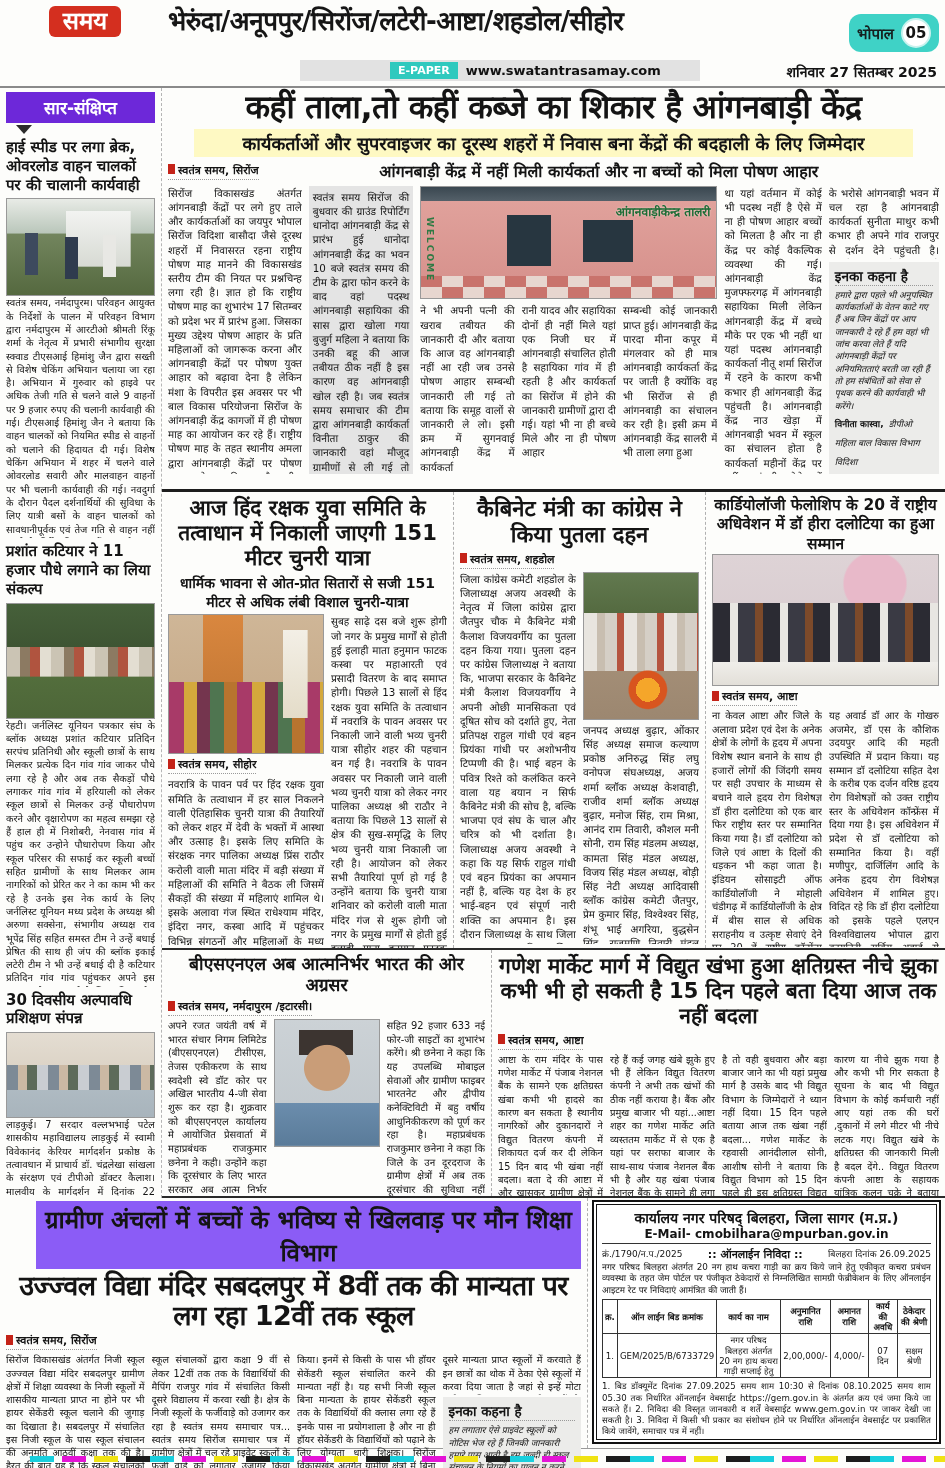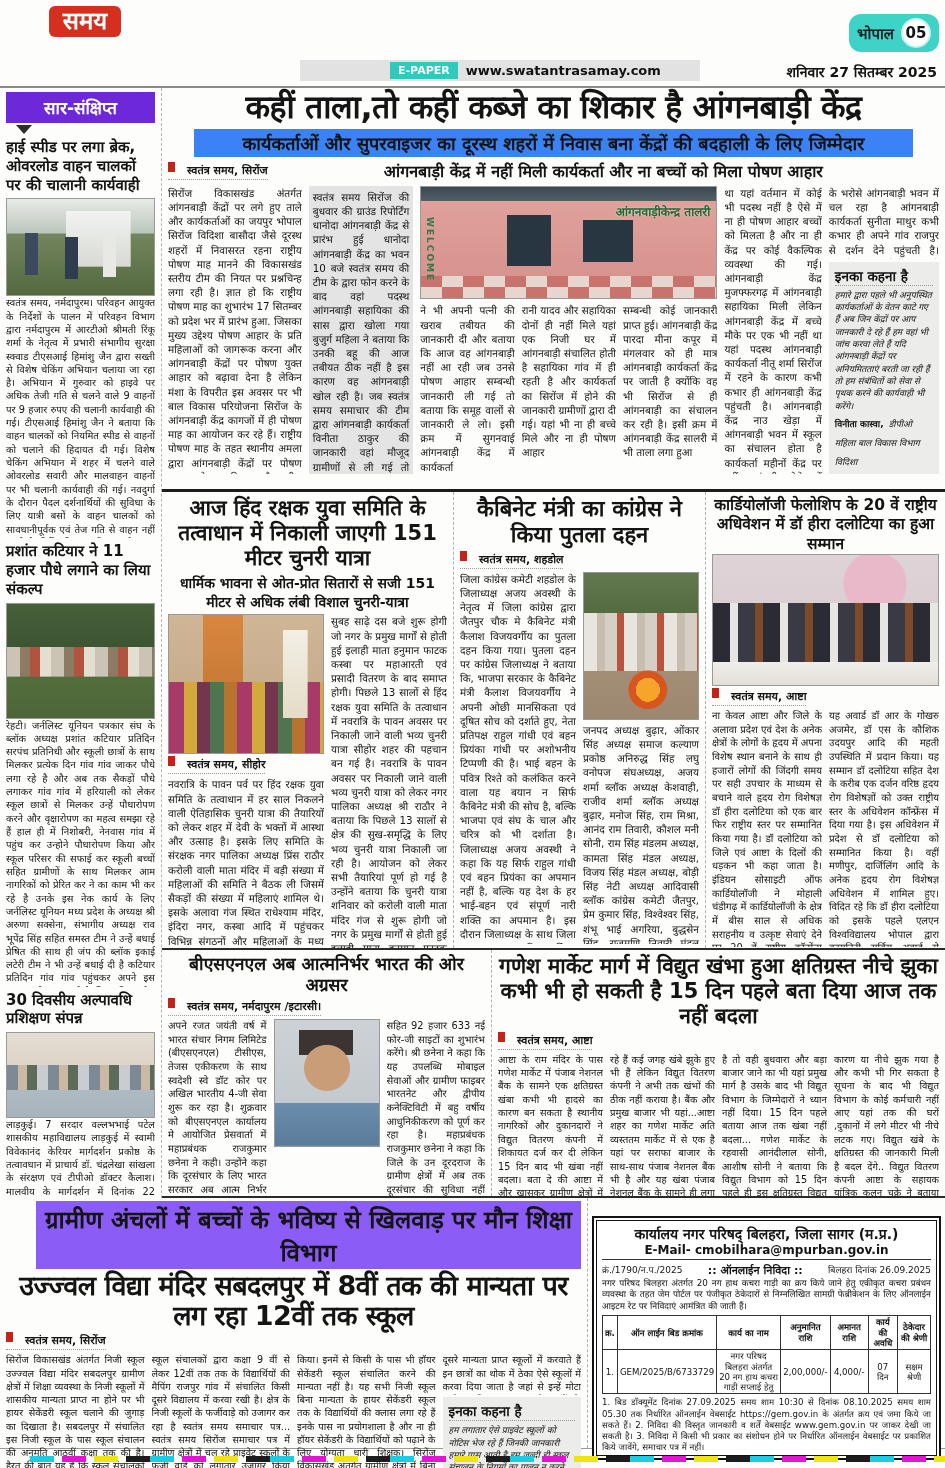--- a/index.html
+++ b/index.html
@@ -79,34 +79,34 @@
       radial-gradient(circle at 72% 22%, #e8b9c9 0 16%, rgba(0,0,0,0) 17%),
       linear-gradient(#ded3d6,#d5c8cc); }
   .ph-portrait { height:128px;
     background:
       linear-gradient(#6b8dad,#5a7b99) 0 100%/100% 34% no-repeat,
       radial-gradient(circle at 50% 38%, #c99d78 0 24%, rgba(0,0,0,0) 25%),
       linear-gradient(#3c3430,#3c3430) 50% 10%/52% 20% no-repeat,
       linear-gradient(#ccd2d6,#bfc6cb); }
 
   
-  .byline { display:flex; gap:12px; font-weight:800; font-size:11px; padding:2px 0; border-bottom:1px dotted #9a9a9a; margin-bottom:3px; width:fit-content; }
+  .byline { display:flex; align-items:center; gap:3px; font-weight:800; font-size:11px; padding:2px 0; border-bottom:1px dotted #9a9a9a; margin-bottom:3px; width:fit-content; }
   .byline-sq { width:7px; height:10px; background:#c42318; display:inline-block; }
   .coltext { font-size:10.3px; line-height:1.38; text-align:justify; overflow:hidden; }
   .quotebox { background:#ececea; padding:5px 6px; }
   .quotebox .qb-title { font-weight:800; font-size:13.5px; border-bottom:1px dotted #999; margin-bottom:3px; }
   .quotebox .qb-text { font-style:italic; font-size:8.8px; line-height:1.4; }
   .quotebox .qb-author { font-weight:800; font-size:9px; margin-top:3px; display:inline; }
   .quotebox .qb-role { font-style:italic; font-size:8.8px; display:inline; }
   .vdash { border-right:1px dashed #b0b0b0; }
 
   
   .lead { height:404px; padding:2px 6px 0 6px; border-bottom:3px solid #1d1d1d; }
   .lead h1 { font-size:32px; font-weight:800; text-align:center; line-height:1.12; letter-spacing:-0.5px; }
-  .lead .subhead { background:#3b82f6; font-size:18px; font-weight:800; text-align:center; margin:3px 26px; padding:2px 4px; }
+  .lead .subhead { background:#fef9c3; font-size:18px; font-weight:800; text-align:center; margin:3px 26px; padding:2px 4px; }
   .crossrow { display:flex; align-items:center; margin-top:2px; }
   .crossrow .crosshead { flex:1; text-align:center; font-weight:800; font-size:16px; }
   .leadcols { display:flex; gap:7px; height:288px; margin-top:3px; }
   .lc-a { width:136px; } .lc-b { width:106px; background:#e4e4e4; padding:4px; }
   .lc-mid { width:302px; display:flex; flex-direction:column; }
   .midrow { display:flex; gap:7px; flex:1; margin-top:4px; }
   .midrow .coltext { flex:1; }
   .lc-f { width:99px; } .lc-g { width:112px; display:flex; flex-direction:column; }
   .lc-g .coltext { height:84px; margin-bottom:3px; }
 
@@ -145,21 +145,21 @@
   
   .bottom { display:flex; height:250px; }
   .school { width:588px; padding:3px 6px; }
   .school .kicker { background:#8b5cf6; font-size:24px; font-weight:800; text-align:center; margin:0 0 2px 30px; padding:1px 4px; }
   .school h2 { font-size:27px; font-weight:800; text-align:center; line-height:1.1; letter-spacing:-0.5px; }
   .school-cols { display:flex; gap:7px; height:168px; margin-top:2px; }
   .school-cols .coltext { flex:1; font-size:9.6px; }
   .school-col4 { flex:1; display:flex; flex-direction:column; }
   .school-col4 .coltext { height:42px; flex:none; margin-bottom:2px; }
 
-  .tender { width:357px; padding:18px 4px; }
+  .tender { width:357px; padding:2px 4px; }
   .tender-box { border:2px solid #111; box-shadow:0 0 0 2px #fff inset, 0 0 0 3px #111 inset; height:244px; padding:6px 8px; overflow:hidden; background:#fff; }
   .t-office { font-weight:800; font-size:14px; text-align:center; }
   .t-email { font-weight:800; font-size:12px; text-align:center; border-bottom:1px solid #333; padding-bottom:2px; margin-bottom:2px; }
   .t-refrow { display:flex; justify-content:space-between; align-items:center; font-size:9px; margin:1px 0; }
   .t-heading { font-weight:800; font-size:11px; }
   .t-intro { font-size:8.8px; line-height:1.3; text-align:justify; }
   .t-table { width:100%; border-collapse:collapse; margin:3px 0; font-size:8.6px; }
   .t-table th, .t-table td { border:1px solid #333; padding:1px 2px; text-align:center; line-height:1.2; }
   .t-notes { font-size:8.6px; line-height:1.3; text-align:justify; }
   .t-sigs { display:flex; justify-content:space-between; margin-top:4px; font-weight:800; font-size:10px; text-align:center; }
@@ -172,20 +172,21 @@
 </style>
 </head>
 <body>
 
 <div class="page">
 
   <div class="masthead">
     <div class="logo">
       <div class="logo-bottom">समय</div>
     </div>
+    <div class="cities">भेरुंदा/अनूपपुर/सिरोंज/लटेरी-आष्टा/शहडोल/सीहोर</div>
     <div class="edition-badge">
       <span class="edition-label">भोपाल</span>
       <span class="page-circle">05</span>
     </div>
     <div class="epaper-row">
       <span class="epaper-chip">E-PAPER</span>
       <span class="site-url">www.swatantrasamay.com</span>
     </div>
     <div class="edition-date">शनिवार 27 सितम्बर 2025</div>
   </div>

